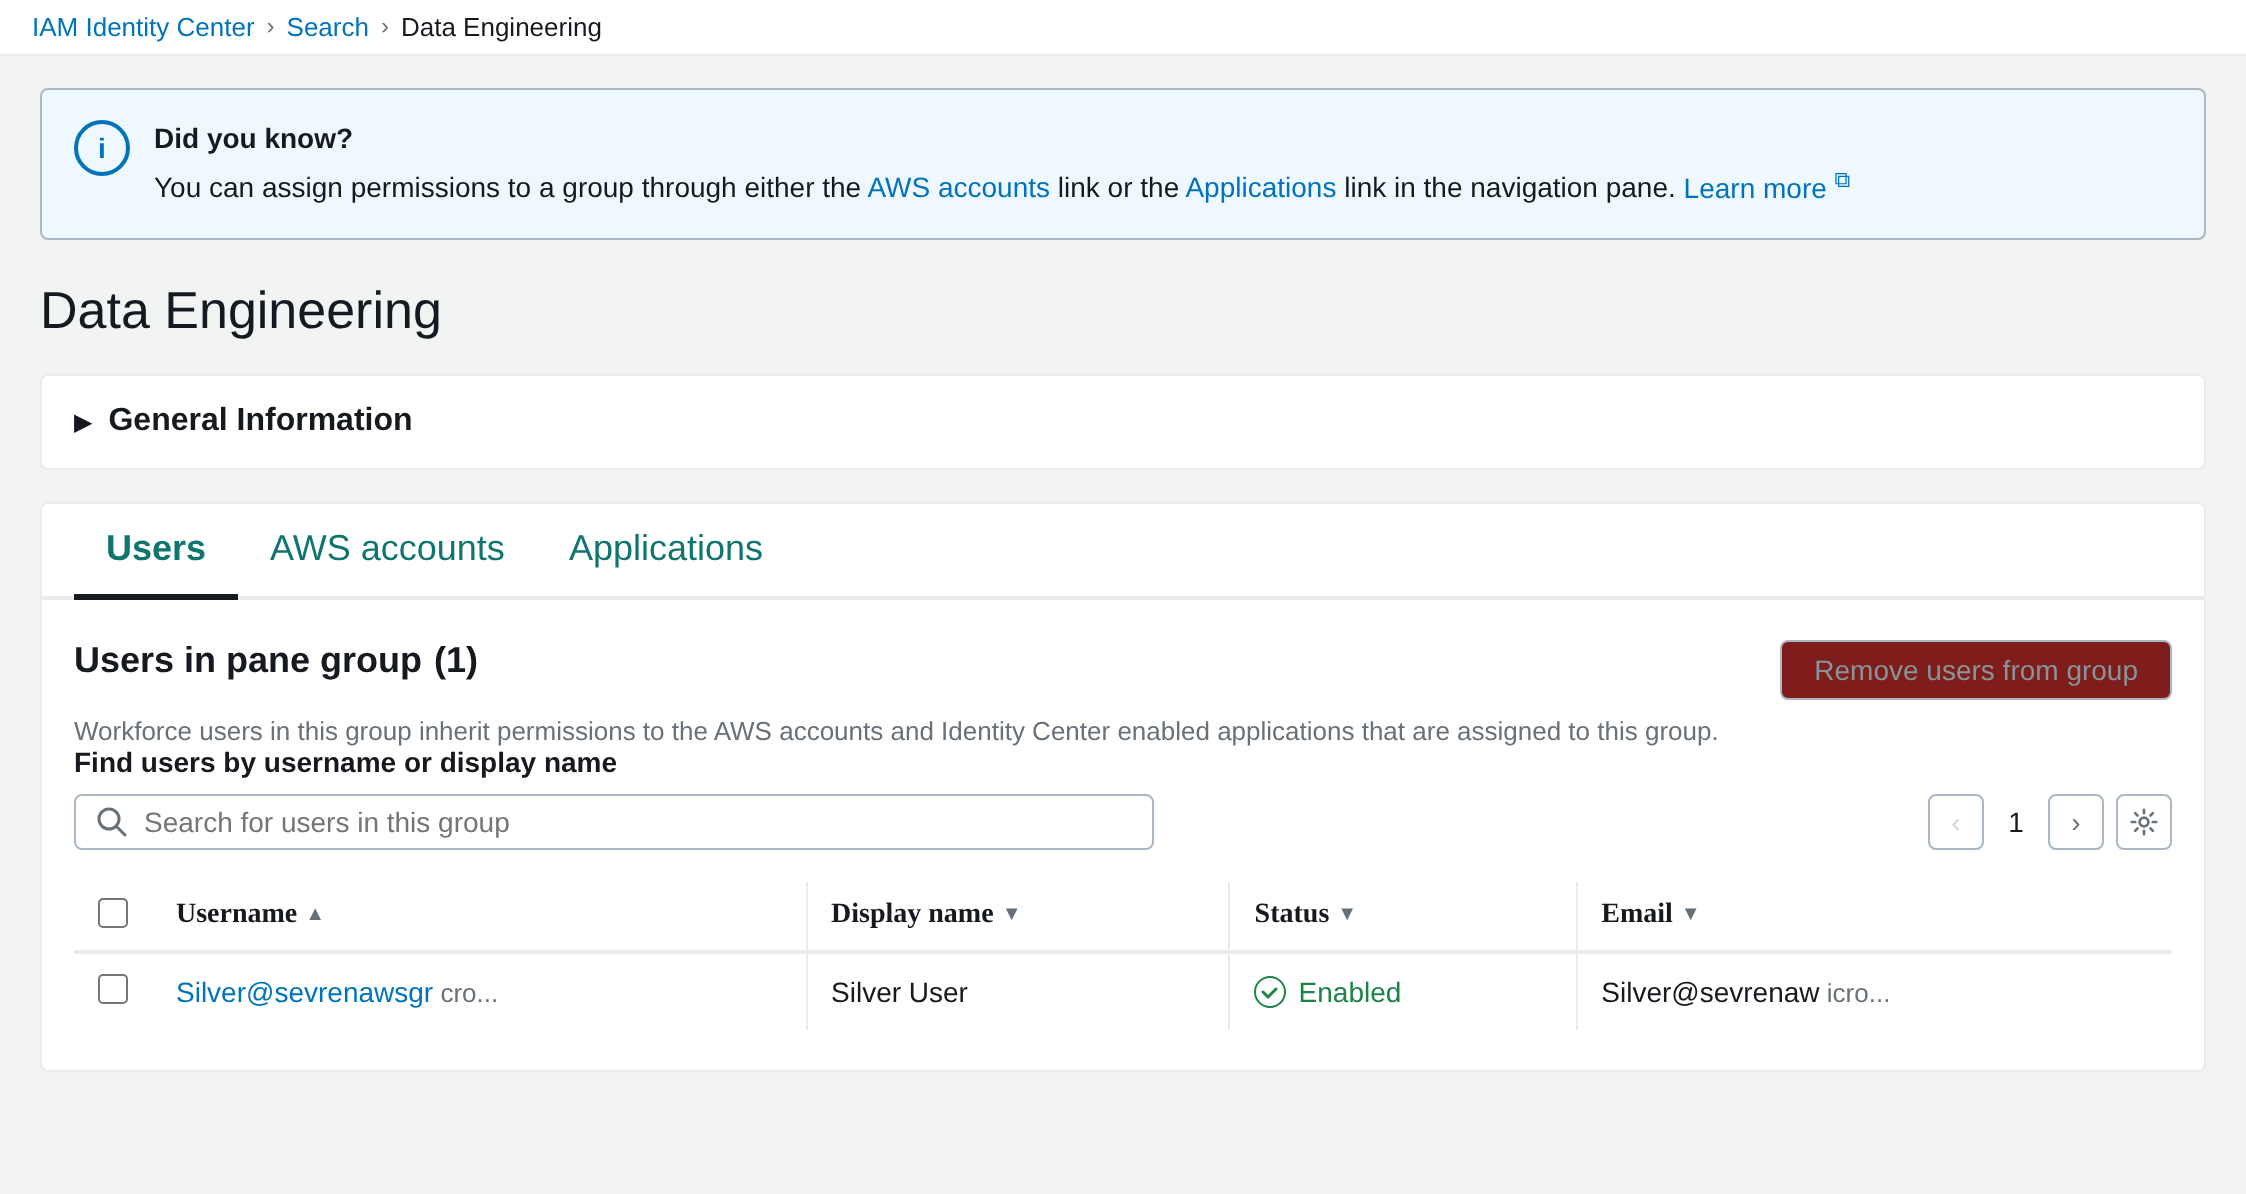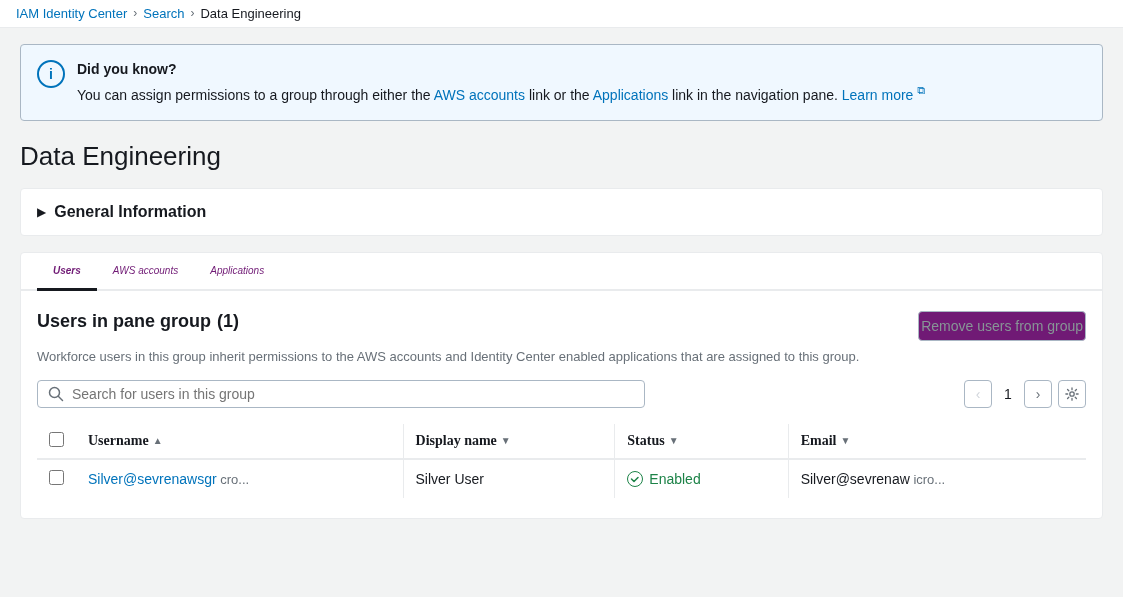--- a/index.html
+++ b/index.html
@@ -137,26 +137,25 @@
       border-radius: 4px;
     }
     .tabs-header {
       display: flex;
       border-bottom: 2px solid #e9ebed;
       padding: 0 16px;
     }
     .tab-item {
       padding: 12px 16px;
       cursor: pointer;
-      color: #701a75;
-      font-size: 10px;
+      color: #0f766e;
+      font-size: 18px;
       border-bottom: 3px solid transparent;
       margin-bottom: -2px;
       white-space: nowrap;
-      font-style: italic;
     }
     .tab-item.active {
       border-bottom: 3px solid #16191f;
       font-weight: 600;
     }
 
     
     .tab-content {
       padding: 20px 16px;
     }
@@ -168,25 +167,24 @@
       align-items: flex-start;
       margin-bottom: 8px;
     }
     .users-section-title {
       font-size: 18px;
       font-weight: 700;
     }
     .users-section-subtitle {
       font-size: 13px;
       color: #687078;
-      margin-bottom: 16px;
     }
     .btn-remove-users {
-      padding: 6px 2px;
-      background: #701a75;
+      padding: 6px 16px;
+      background: #7f1d1d;
       border: 1px solid #aab7c4;
       border-radius: 4px;
       cursor: pointer;
       font-size: 14px;
       color: #879596;
       white-space: nowrap;
     }
     .find-users-label {
       font-weight: 700;
       margin-bottom: 8px;
@@ -200,21 +198,21 @@
       justify-content: space-between;
       margin-bottom: 16px;
     }
     .search-input-wrapper {
       display: flex;
       align-items: center;
       border: 1px solid #aab7c4;
       border-radius: 4px;
       padding: 5px 10px;
       background: #fff;
-      width: 608px;
+      width: 540px;
       gap: 8px;
     }
     .search-input-wrapper input {
       border: none;
       outline: none;
       flex: 1;
       font-size: 14px;
       color: #687078;
       background: transparent;
     }
@@ -362,20 +360,21 @@
           <div style="display:flex; align-items:baseline; gap:6px;">
             <span class="users-section-title">Users in pane group</span>
             <span class="users-section-title" style="font-size:18px; font-weight:700;">(1)</span>
           </div>
         </div>
         <button class="btn-remove-users">Remove users from group</button>
       </div>
 
       <div class="users-section-subtitle">Workforce users in this group inherit permissions to the AWS accounts and Identity Center enabled applications that are assigned to this group.</div>
 
+      <div class="find-users-label">Find users by username or display name</div>
 
       <div class="search-row">
         <div class="search-input-wrapper">
           <svg class="search-icon-svg" width="16" height="16" viewBox="0 0 16 16" fill="none">
             <circle cx="6.5" cy="6.5" r="5" stroke="#687078" stroke-width="1.5"></circle>
             <line x1="10.5" y1="10.5" x2="14.5" y2="14.5" stroke="#687078" stroke-width="1.5" stroke-linecap="round"></line>
           </svg>
           <input type="text" placeholder="Search for users in this group" style="">
         </div>
 

